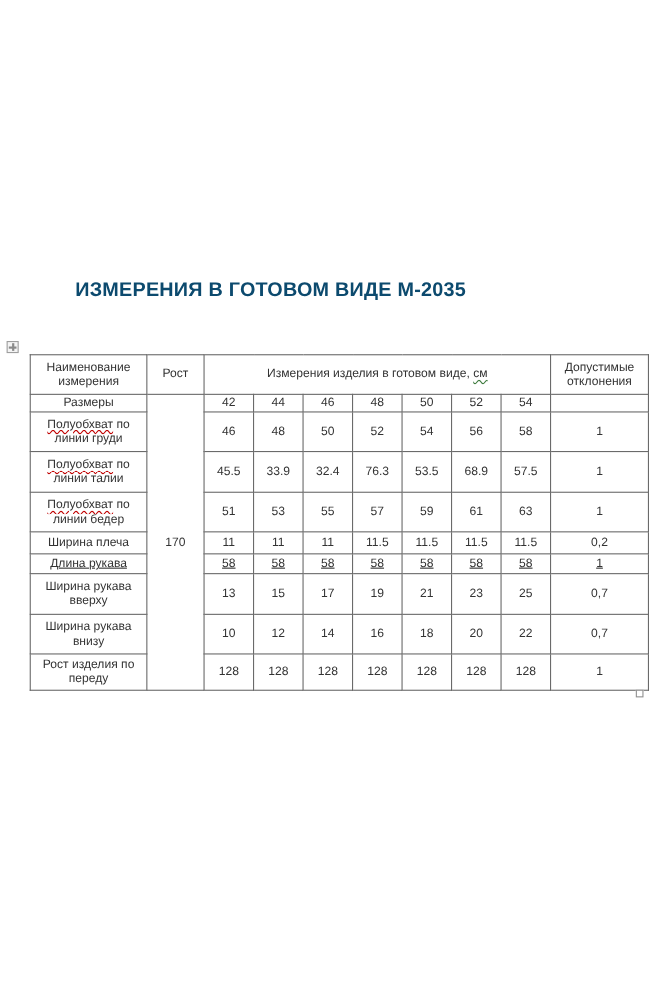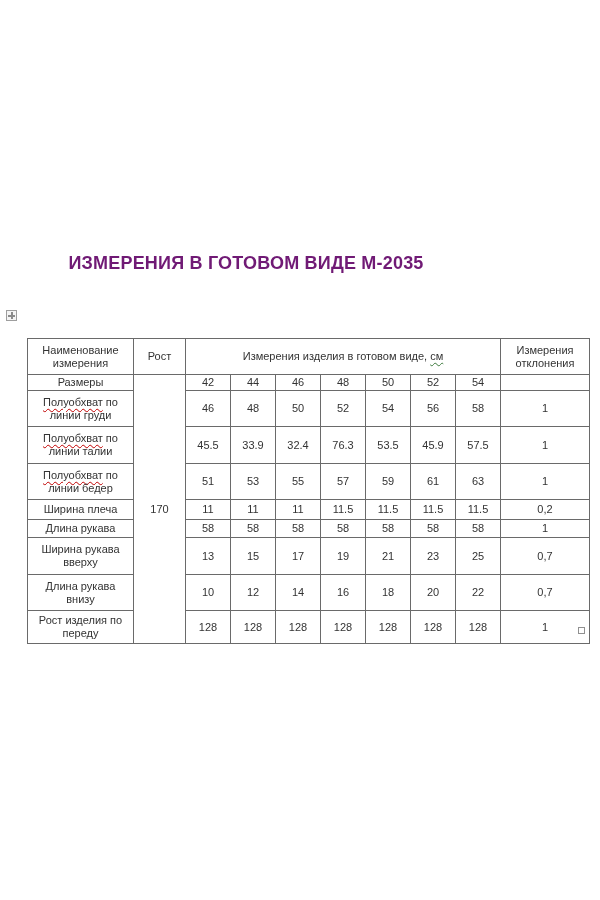--- a/index.html
+++ b/index.html
@@ -3,35 +3,35 @@
 <meta charset="utf-8">
 <style>
   html,body{margin:0;padding:0;}
   body{
     width:600px;height:900px;background:#ffffff;position:relative;
     font-family:"Liberation Sans","DejaVu Sans",sans-serif;color:#303030;
     overflow:hidden;
   }
   .doc-title{
     position:absolute;top:253px;left:0;width:492px;text-align:center;
-    font-size:18px;font-weight:700;color:#701a75;letter-spacing:.2px;
+    font-size:18px;font-weight:700;color:#0c4a6e;letter-spacing:.2px;
   }
-  .tbl-wrap{position:absolute;left:15px;top:338px;padding-left:12px;}
+  .tbl-wrap{position:absolute;left:15px;top:322px;padding-left:12px;}
   table.meas{
     border-collapse:collapse;table-layout:fixed;width:562px;
     font-size:11px;color:#333333;
   }
   table.meas td{
     border:1px solid #6a6a6a;text-align:center;vertical-align:middle;
     padding:1px 2px;line-height:13px;overflow:hidden;
   }
   td.lbl{text-align:left;padding-left:4px;line-height:14px;}
   td.hdr{line-height:14px;}
   tr.r36{height:36px;} tr.r37{height:37px;} tr.r19{height:15px;}
-  tr.r20{height:20px;} tr.r18{height:18px;} tr.r33{height:33px;}
+  tr.r20{height:20px;} tr.r18{height:18px;text-decoration:underline;} tr.r33{height:33px;}
   .sp-red{
     text-decoration-line:underline;text-decoration-style:wavy;
     text-decoration-color:#c00000;text-decoration-thickness:1px;
     text-underline-offset:2px;
   }
   .sp-green{
     text-decoration-line:underline;text-decoration-style:wavy;
     text-decoration-color:#3d7a3d;text-decoration-thickness:1px;
     text-underline-offset:2px;
   }
@@ -70,21 +70,21 @@
         <col style="width:45px">
         <col style="width:45px">
         <col style="width:45px">
       <col style="width:89px">
     </colgroup>
     <tbody>
         <tr class="r36">
       <td class="hdr">Наименование измерения</td>
       <td class="hdr">Рост</td>
       <td class="hdr" colspan="7"><span>Измерения изделия в готовом виде, </span><span class="sp-green">см</span></td>
-      <td class="hdr">Измерения отклонения</td>
+      <td class="hdr">Допустимые отклонения</td>
     </tr>
     <tr class="r19">
       <td>Размеры</td>
       <td rowspan="9">170</td>
       <td>42</td>
       <td>44</td>
       <td>46</td>
       <td>48</td>
       <td>50</td>
       <td>52</td>
@@ -102,21 +102,21 @@
       <td>58</td>
       <td>1</td>
     </tr>
     <tr class="r37">
       <td class="lbl"><span class="sp-red">Полуобхват</span><span> по линии талии</span></td>
       <td>45.5</td>
       <td>33.9</td>
       <td>32.4</td>
       <td>76.3</td>
       <td>53.5</td>
-      <td>45.9</td>
+      <td>68.9</td>
       <td>57.5</td>
       <td>1</td>
     </tr>
     <tr class="r36">
       <td class="lbl"><span class="sp-red">Полуобхват</span><span> по линии бедер</span></td>
       <td>51</td>
       <td>53</td>
       <td>55</td>
       <td>57</td>
       <td>59</td>
@@ -151,21 +151,21 @@
       <td>13</td>
       <td>15</td>
       <td>17</td>
       <td>19</td>
       <td>21</td>
       <td>23</td>
       <td>25</td>
       <td>0,7</td>
     </tr>
     <tr class="r36">
-      <td class="lbl"><span>Длина рукава внизу</span></td>
+      <td class="lbl"><span>Ширина рукава внизу</span></td>
       <td>10</td>
       <td>12</td>
       <td>14</td>
       <td>16</td>
       <td>18</td>
       <td>20</td>
       <td>22</td>
       <td>0,7</td>
     </tr>
     <tr class="r33">

